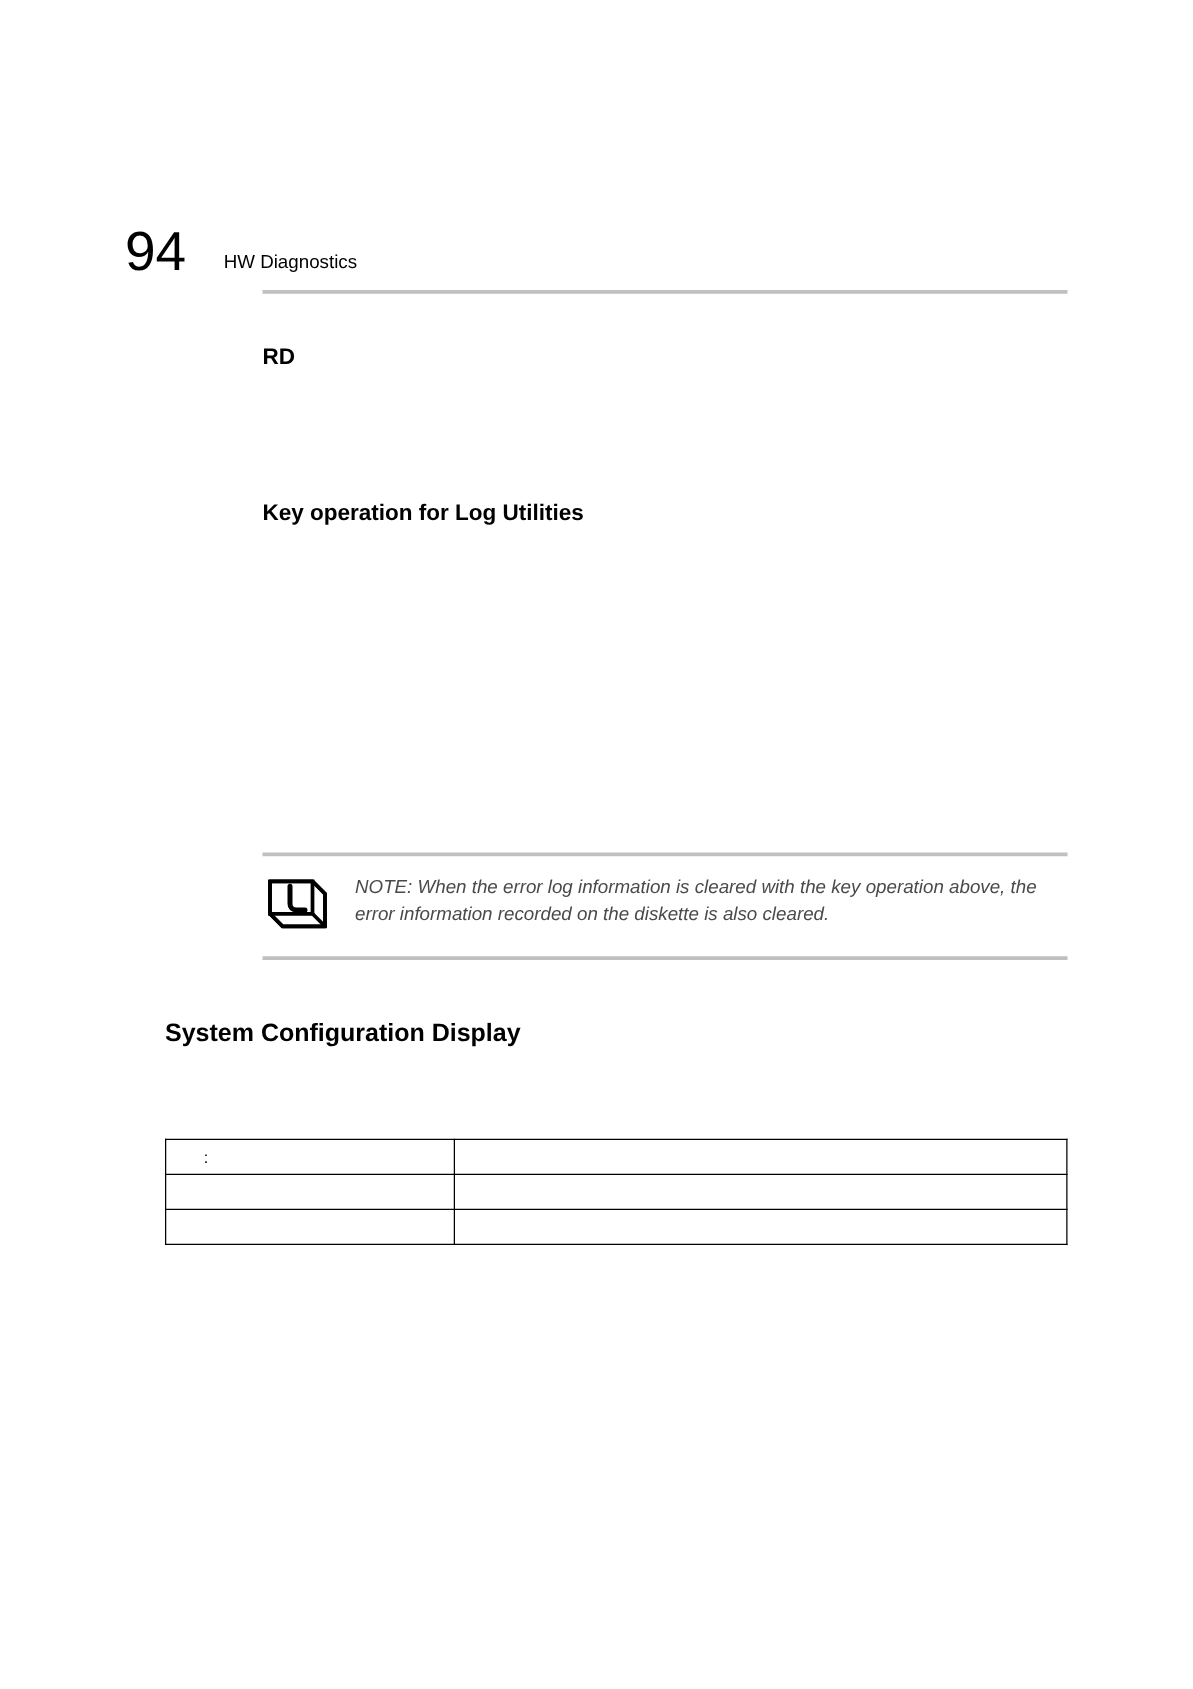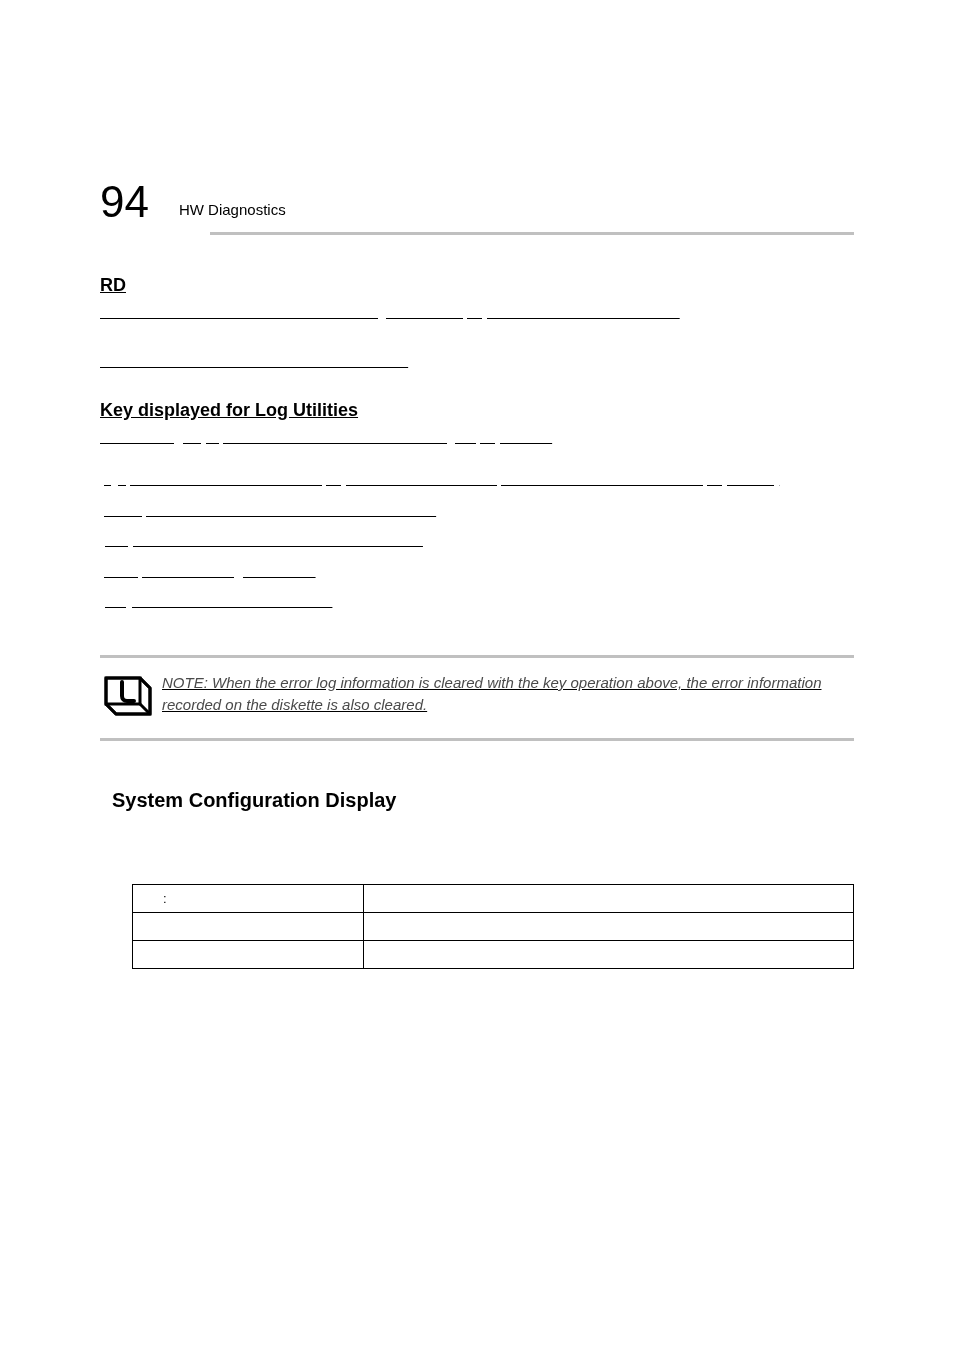--- a/index.html
+++ b/index.html
@@ -43,21 +43,21 @@
     }
     
     .header-rule {
       height: 3px;
       background: #c0c0c0;
       margin-left: 110px;
       margin-bottom: 40px;
     }
     
     .content-area {
-      text-decoration: underline;
+      margin-left: 110px;
     }
     
     .section-heading {
       font-size: 18px;
       font-weight: bold;
       color: #000000;
       margin-bottom: 6px;
     }
     
     .section-body {
@@ -98,42 +98,42 @@
     
     .note-rule-bottom {
       height: 3px;
       background: #c0c0c0;
       margin-top: 14px;
     }
     
     .note-content {
       display: flex;
       align-items: flex-start;
-      gap: 6px;
+      gap: 18px;
     }
     
     .note-icon {
       flex-shrink: 0;
       width: 56px;
       height: 56px;
     }
     
     .note-text {
       font-size: 15px;
       font-style: italic;
       color: #4a4a4a;
       line-height: 1.5;
       padding-top: 4px;
     }
     
     .major-heading {
       font-size: 20px;
       font-weight: bold;
       color: #000000;
-      margin-left: 12px;
+      margin-left: 32px;
       margin-bottom: 8px;
     }
     
     .major-body {
       font-size: 14px;
       color: #ffffff;
       line-height: 1.5;
       margin-left: 32px;
       margin-bottom: 22px;
     }
@@ -177,21 +177,21 @@
   </div>
   <div class="header-rule"></div>
 
   <div class="content-area">
 
     <div class="section-heading">RD</div>
     <div class="section-body">This column shows the contents of the RD register. It is displayed for the FDD and HDD tests.</div>
 
     <div class="section-body">This column shows the error name and its details.</div>
 
-    <div class="section-heading">Key displayed for Log Utilities</div>
+    <div class="section-heading">Key operation for Log Utilities</div>
     <div class="section-body-tight">The following key operations are available in the error log display screen:</div>
 
     <div class="key-list">
       <div class="key-item">[↑][↓] Move to the error line to be displayed from the current line (When there is more than one display screen)</div>
       <div class="key-item">[Home] Move to the first error line from the current line</div>
       <div class="key-item">[End] Move to the last error line from the current line</div>
       <div class="key-item">[Enter] Clear the all log information</div>
       <div class="key-item">[Esc] Return to the T&amp;D Menu screen</div>
     </div>
 

